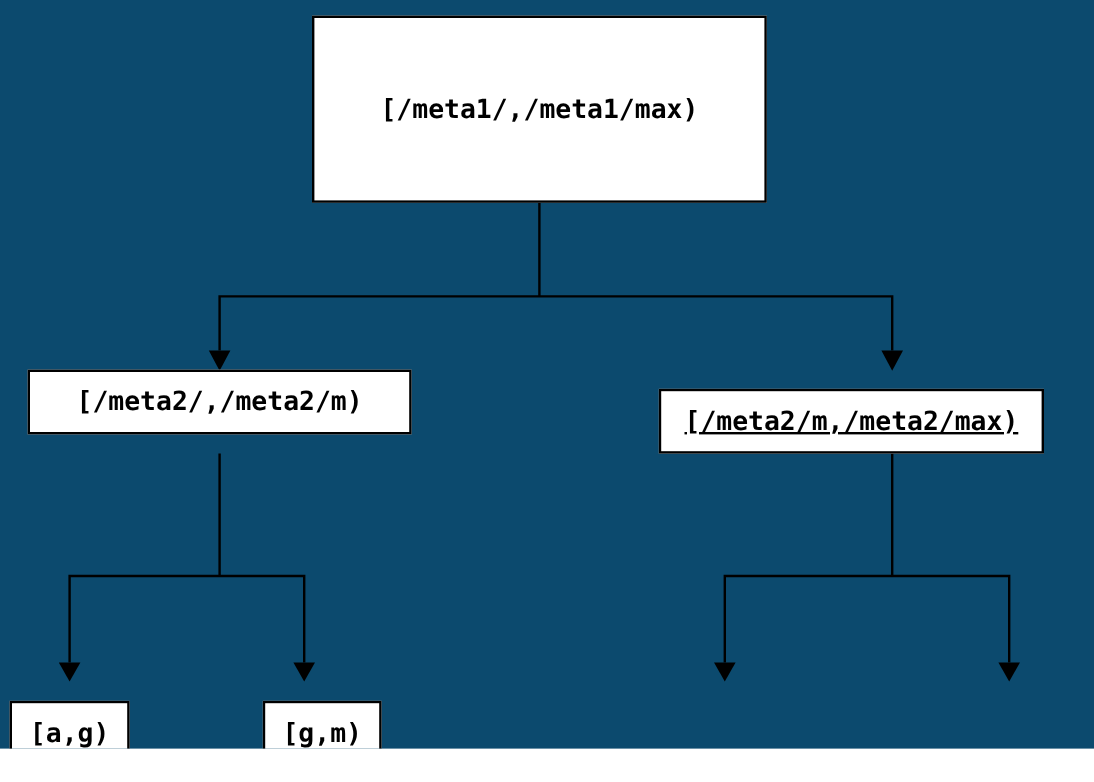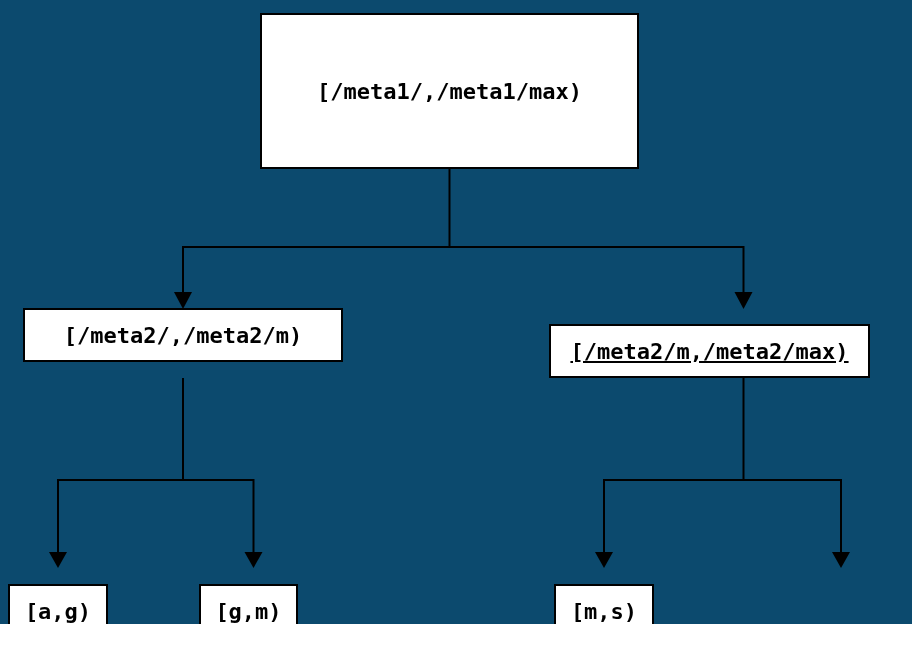--- a/index.html
+++ b/index.html
@@ -35,21 +35,21 @@
     font-family: "DejaVu Sans Mono", monospace;
     font-size: 22px;
     font-weight: bold;
     color: #000000;
     white-space: nowrap;
   }
   .node-root       { left: 260px; top: 13px;  width: 379px; height: 156px; }
   .node-left       { left: 23px;  top: 308px; width: 320px; height: 54px; }
   .node-right      { left: 549px; top: 324px; width: 321px; height: 54px; text-decoration: underline; }
   .node-leaf-ag    { left: 8px;   top: 584px; width: 100px; height: 55px; }
-  .node-leaf-gm    { left: 199px; top: 584px; width: 99px;  height: 55px; align-items: center; }
+  .node-leaf-gm    { left: 219px; top: 584px; width: 99px;  height: 55px; align-items: center; }
   .node-leaf-ms    { left: 554px; top: 584px; width: 100px; height: 55px; }
   .node-leaf-smax  { left: 777px; top: 584px; width: 128px; height: 55px; }
 </style>
 </head>
 <body>
 
 <div class="canvas">
 
   <svg class="edges-svg" viewBox="0 0 912 652" xmlns="http://www.w3.org/2000/svg">
     <path d="M449.5,169 V247
@@ -85,18 +85,15 @@
   </div>
 
   <div class="node node-leaf-ag">
     <span class="node-label">[a,g)</span>
   </div>
 
   <div class="node node-leaf-gm">
     <span class="node-label">[g,m)</span>
   </div>
 
-  <div class="node node-leaf-ms">
-    <span class="node-label">[m,s)</span>
-  </div>
 
 
 </div>
 
 </body></html>

